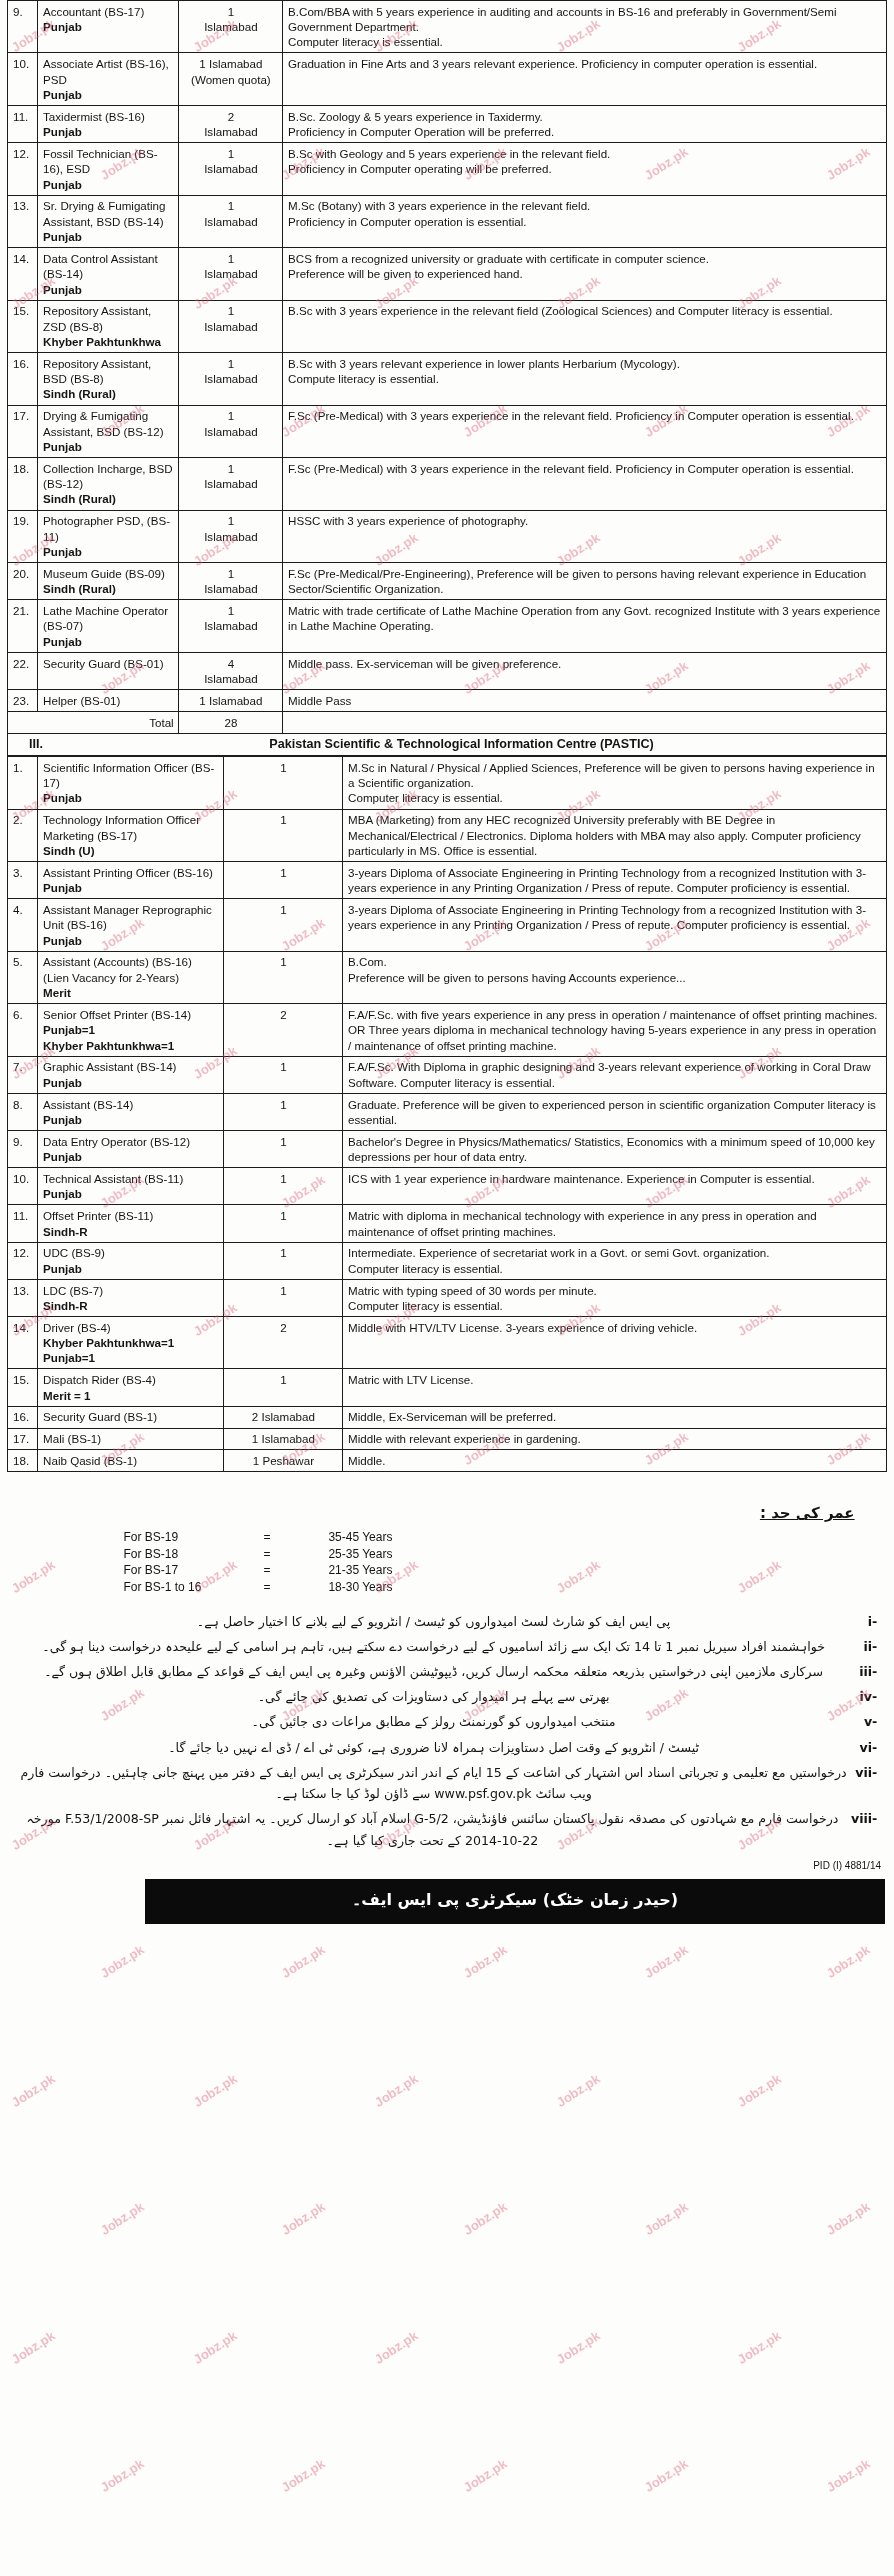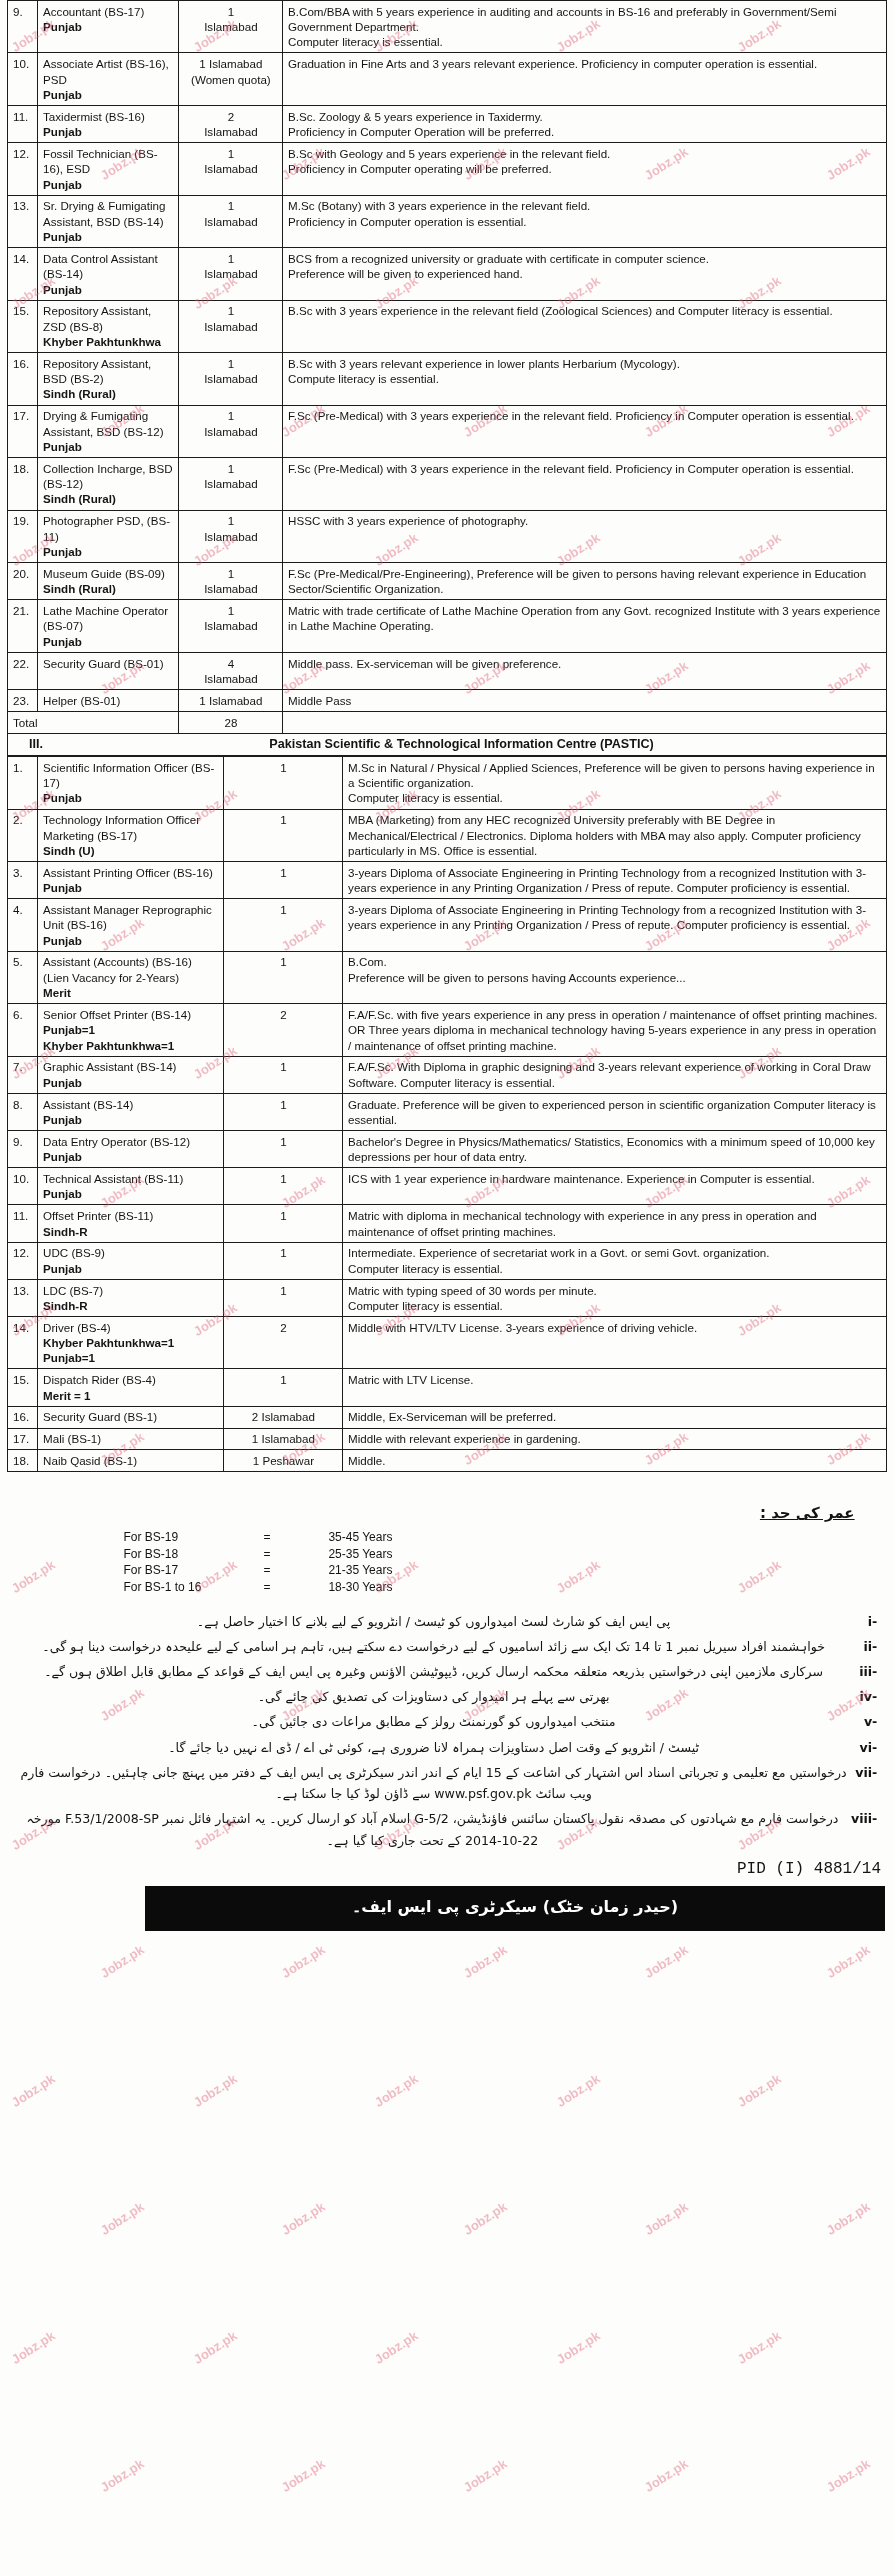--- a/index.html
+++ b/index.html
@@ -40,21 +40,21 @@
   .t1 .c-post { width:141px; }
   .t1 .c-seats { width:104px; }
   .t2 .c-no { width:30px; }
   .t2 .c-post { width:186px; }
   .t2 .c-seats { width:119px; }
   td.cell-no { text-align:left; padding-left:4.7px; }
   td.cell-seats { text-align:center; white-space:pre-line; }
   td.cell-qual { white-space:pre-line; }
   .region { font-weight:bold; white-space:pre-line; }
   .total-row td { font-weight:normal; }
-  .total-label { text-align:left; }
+  .total-label { text-align:right; }
   .total-value { text-align:center; }
   
   .section-bar {
     display:flex;
     align-items:center;
     border-left:0.9px solid #1c1c1c;
     border-right:0.9px solid #1c1c1c;
     border-bottom:0.9px solid #1c1c1c;
     padding:3.7px 5.6px;
     font-size:12.6px;
@@ -87,24 +87,24 @@
     font-size:12.6px;
     line-height:1.7;
     position:relative; z-index:2;
   }
   .note-row { display:flex; gap:6.5px; margin-bottom:3.7px; }
   .note-marker { min-width:24px; direction:ltr; text-align:right; font-weight:bold; }
   .note-text { flex:1; text-align:center; }
   
   .pid-line {
     text-align:right;
-    font-size:16px;
+    font-size:10px;
     padding-right:5.6px;
     margin-top:9.3px;
-    position:relative; z-index:2;font-family:Liberation Mono, monospace;
+    position:relative; z-index:2;
   }
   .footer-banner {
     margin:7.4px 1.9px 9.3px 138px;
     background:#0b0b0b;
     color:#ffffff;
     text-align:center;
     padding:11.2px 9.3px 9.3px 9.3px;
     position:relative; z-index:2;
   }
   .footer-line1 {
@@ -324,21 +324,21 @@
               <div class="region">Khyber Pakhtunkhwa</div>
             </td>
             <td class="cell-seats">1
 Islamabad</td>
             <td class="cell-qual">B.Sc with 3 years experience in the relevant field (Zoological Sciences) and Computer literacy is essential.</td>
           </tr>
 
           <tr>
             <td class="cell-no">16.</td>
             <td class="cell-post">
-              <div>Repository Assistant, BSD (BS-2)</div>
+              <div>Repository Assistant, BSD (BS-8)</div>
               <div class="region">Sindh (Rural)</div>
             </td>
             <td class="cell-seats">1
 Islamabad</td>
             <td class="cell-qual">B.Sc with 3 years relevant experience in lower plants Herbarium (Mycology).
 Compute literacy is essential.</td>
           </tr>
 
           <tr>
             <td class="cell-no">17.</td>

